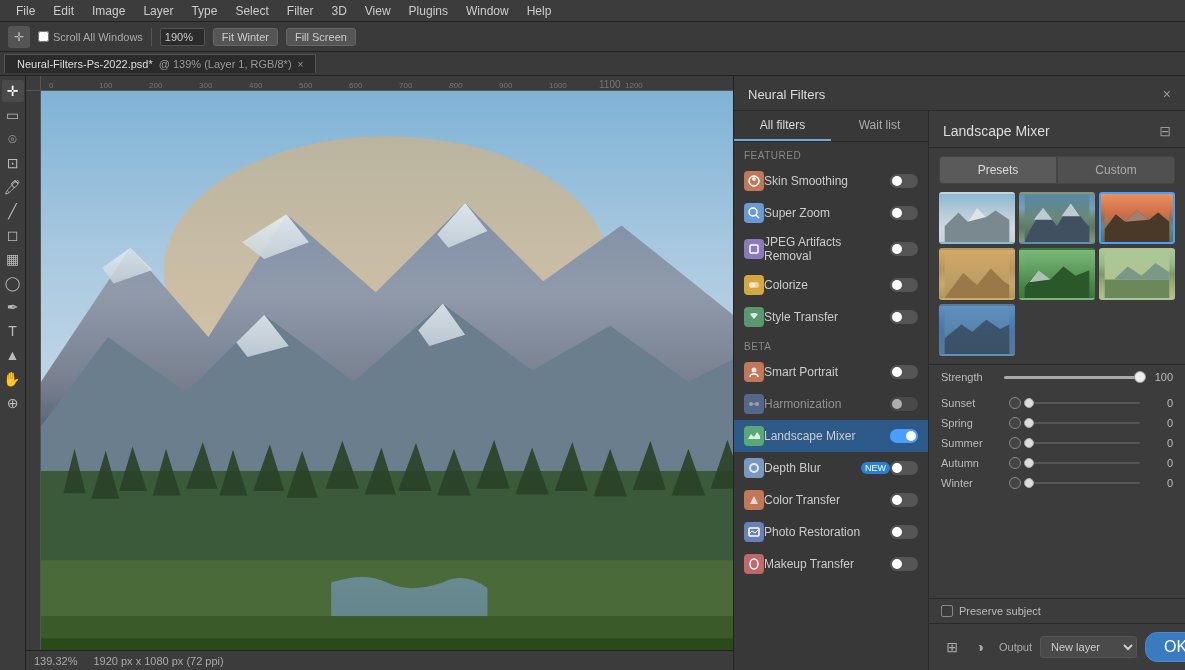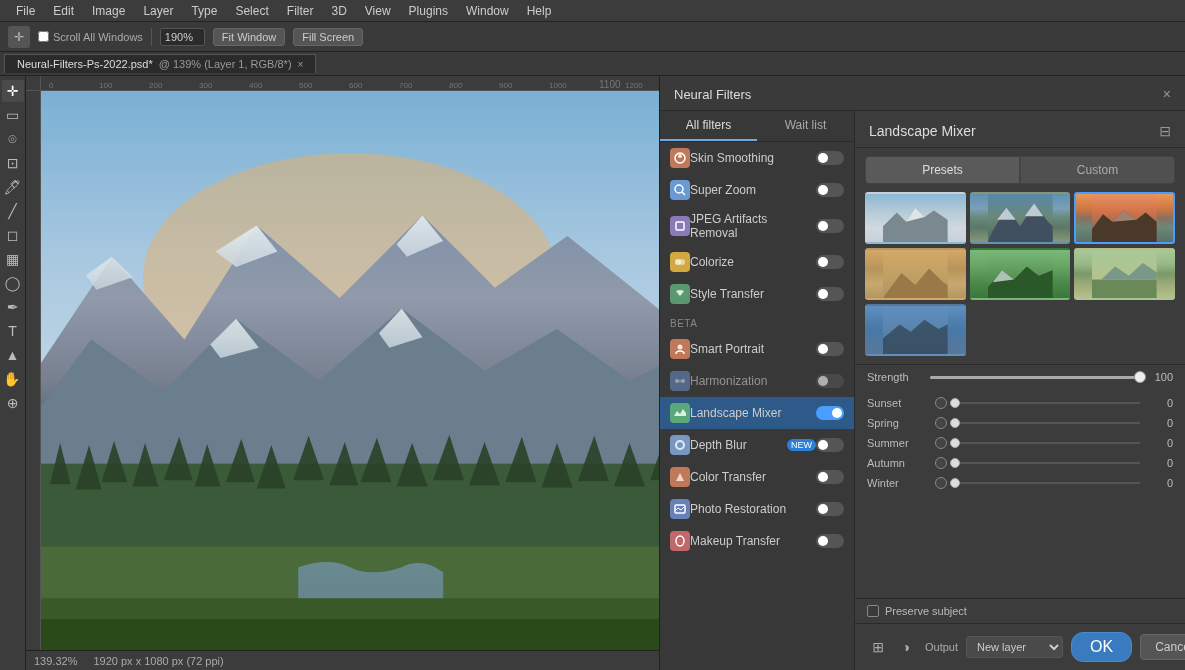--- a/index.html
+++ b/index.html
@@ -205,21 +205,21 @@
       padding: 0 8px;
       font-size: 11px;
       color: #aaa;
       gap: 16px;
       flex-shrink: 0;
       border-top: 1px solid #222;
     }
 
     
     .neural-panel {
-      width: 526px;
+      width: 452px;
       background: #3a3a3a;
       display: flex;
       flex-direction: column;
       border-left: 1px solid #222;
       flex-shrink: 0;
     }
     .neural-header {
       display: flex;
       align-items: center;
       justify-content: space-between;
@@ -611,21 +611,21 @@
 </div>
 
 <div class="toolbar">
   <div style="width:22px;height:22px;background:#555;border-radius:3px;display:flex;align-items:center;justify-content:center;color:#bbb;font-size:12px;">✛</div>
   <label style="display:flex;align-items:center;gap:4px;font-size:11px;color:#aaa;">
     <input type="checkbox" style="width: 11px; height: 11px;">
     <span>Scroll All Windows</span>
   </label>
   <div style="width:1px;height:18px;background:#555;"></div>
   <input type="text" class="toolbar-input" value="190%" style="width: 45px;">
-  <button class="toolbar-btn">Fit Window</button>
+  <button class="toolbar-btn">Fit Winter</button>
   <button class="toolbar-btn">Fill Screen</button>
 </div>
 
 <div class="tabbar">
   <div class="tab active">
     <span>Neural-Filters-Ps-2022.psd*</span>
     <span style="color:#999;">@ 139% (Layer 1, RGB/8*)</span>
     <span class="tab-close">×</span>
   </div>
 </div>
@@ -772,20 +772,21 @@
     </div>
 
     <div class="neural-body">
 
       <div class="filters-list">
         <div class="filter-tabs">
           <div class="filter-tab active">All filters</div>
           <div class="filter-tab">Wait list</div>
         </div>
 
+        <div class="filter-section-label">FEATURED</div>
 
         <div class="filter-item">
           <div class="filter-icon" style="background:#c0785a;">
             <svg width="14" height="14" viewBox="0 0 14 14">
                 <circle cx="7" cy="7" r="5" fill="none" stroke="#fff" stroke-width="1.5"></circle>
                 <circle cx="7" cy="5" r="2" fill="#fff" opacity="0.8"></circle>
               </svg>
           </div>
           <span class="filter-name">Skin Smoothing</span>
           <div class="filter-toggle"></div>

